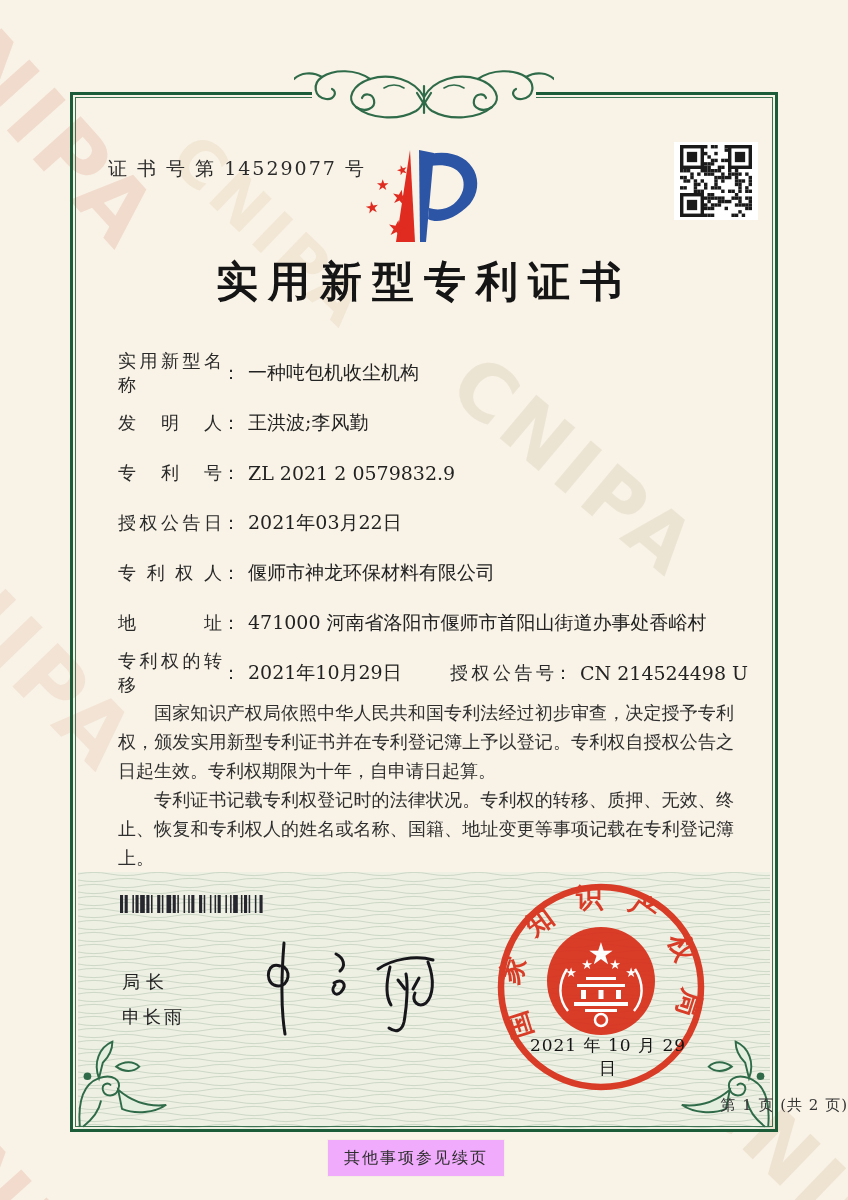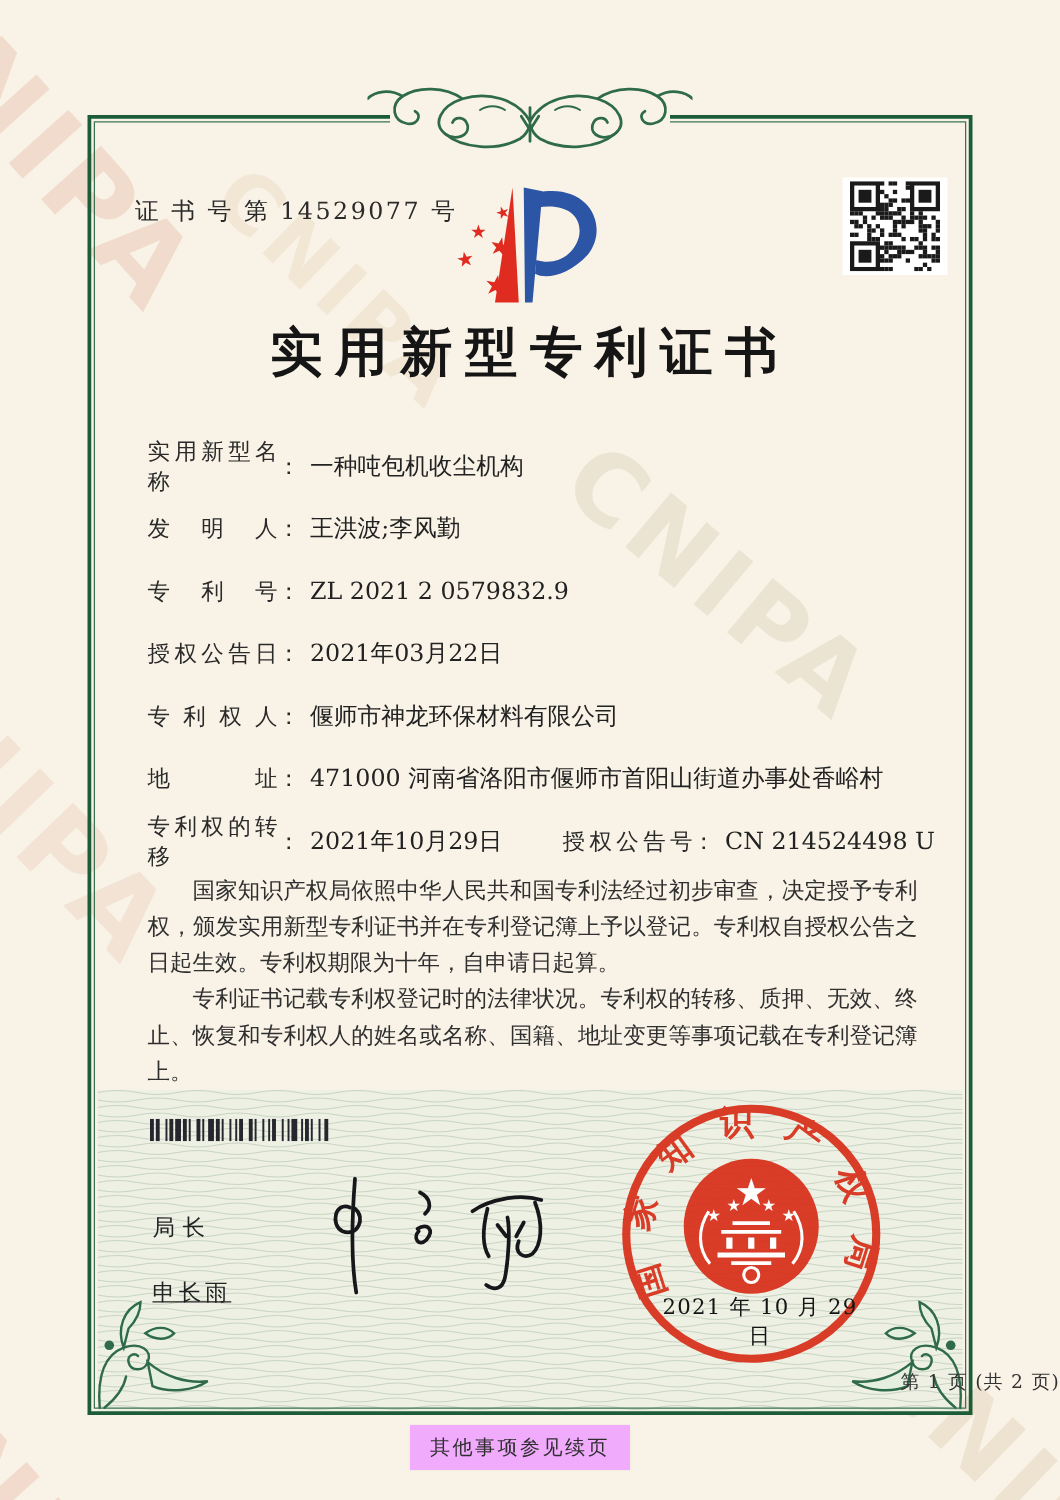--- a/index.html
+++ b/index.html
@@ -61,21 +61,21 @@
   .paragraphs{
     position:absolute;left:118px;top:698px;width:616px;z-index:5;
     font-size:18px;line-height:29px;color:#2f2f2f;text-align:justify;
   }
   .paragraphs p{margin:0;text-indent:2em;}
 
   .barcode{position:absolute;left:120px;top:895px;width:216px;height:18px;z-index:5;}
 
   .signoff{position:absolute;left:122px;top:970px;z-index:5;font-size:18px;color:#222;}
   .signoff .so-title{letter-spacing:6px;}
-  .signoff .so-name{margin-top:28px;letter-spacing:3px;text-decoration:underline;}
+  .signoff .so-name{margin-top:11px;letter-spacing:3px;}
   .signature{position:absolute;left:240px;top:938px;width:210px;height:104px;z-index:5;}
 
   .seal{position:absolute;left:494px;top:880px;width:214px;height:214px;z-index:6;opacity:.94;}
   .seal-date{
     position:absolute;left:518px;top:1034px;width:180px;z-index:7;text-align:center;
     font-size:17px;color:#141414;letter-spacing:1px;
   }
 
   .page-num{
     position:absolute;left:0;right:0;top:1096px;z-index:5;text-align:right;

